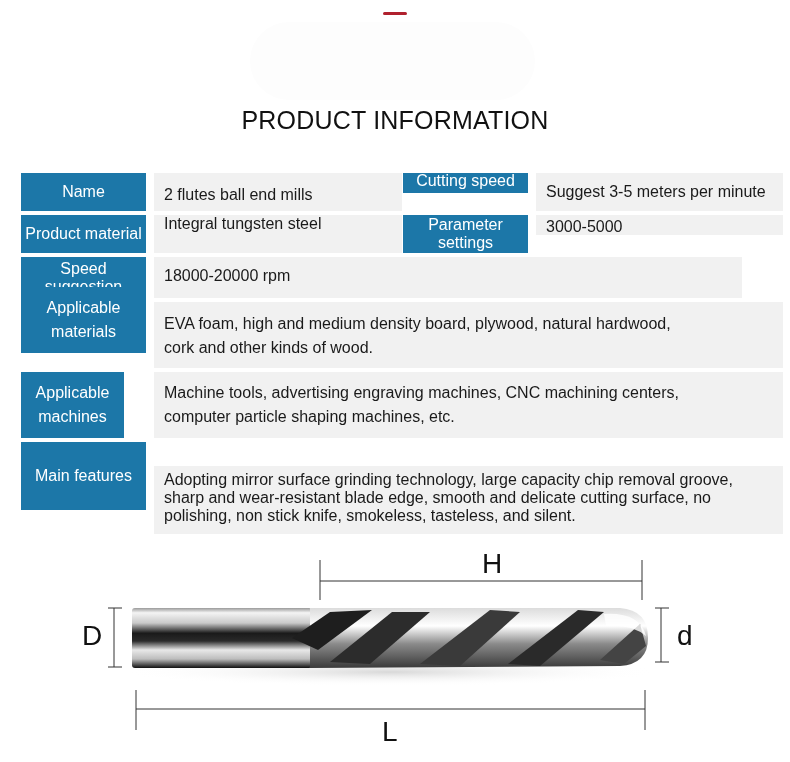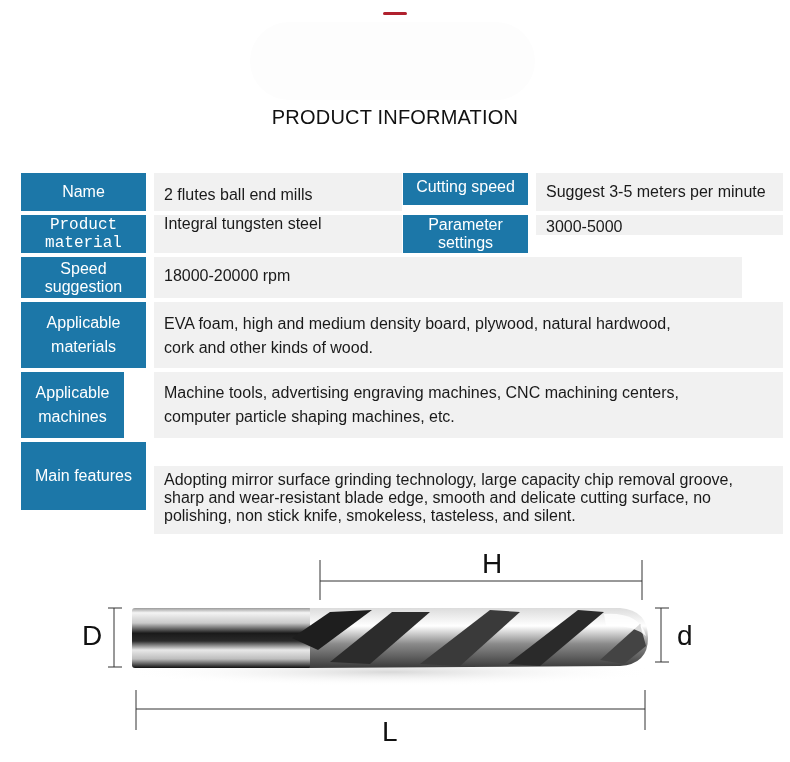--- a/index.html
+++ b/index.html
@@ -1,21 +1,21 @@
 <!DOCTYPE html>
 <html><head>
   <meta charset="utf-8">
   <style>
     * { box-sizing: border-box; margin: 0; padding: 0; }
     html, body { width: 790px; height: 762px; background: #ffffff; overflow: hidden; }
     body { position: relative; font-family: "Liberation Sans", "DejaVu Sans", sans-serif; color: #1a1a1a; }
 
     .accent-bar { position: absolute; left: 383px; top: 12px; width: 24px; height: 3px; border-radius: 2px; }
     .glow { position: absolute; left: 250px; top: 22px; width: 285px; height: 78px; border-radius: 40px; background: #fdfdfd; }
-    .title { position: absolute; left: 0; top: 106px; width: 790px; text-align: center; font-size: 20px; letter-spacing: 0.2px; color: #111; }
+    .title { position: absolute; left: 0; top: 106px; width: 790px; text-align: center; font-size: 25px; letter-spacing: 0.2px; color: #111; }
 
     .cell { position: absolute; display: flex; align-items: center; }
     .label { justify-content: center; text-align: center; color: #ffffff; font-size: 16px; line-height: 18px; padding: 0 4px; }
     .label.wide-lh { line-height: 24px; }
     .value { background: #f1f1f1; color: #1a1a1a; font-size: 16px; line-height: 24px; padding-left: 10px; margin-left: 8px; }
     .value.tight { line-height: 18px; }
 
     .diagram { position: absolute; left: 0; top: 540px; width: 790px; height: 222px; }
     .dim-text { position: absolute; font-size: 28px; color: #111; }
   </style>
@@ -23,32 +23,32 @@
 <body>
 
 <div class="accent-bar" id="accentBar" style="background: rgb(176, 33, 46);"></div>
 <div class="glow"></div>
 <div class="title">PRODUCT INFORMATION</div>
 
 <div>
 
   <div class="cell label lbl" style="left: 21px; top: 173px; width: 125px; height: 38px; background: rgb(28, 119, 168);">Name</div>
   <div class="cell value" style="left: 146px; top: 173px; width: 248px; height: 38px; padding-top: 6px; background: rgb(241, 241, 241);">2 flutes ball end mills</div>
-  <div class="cell label lbl" style="left: 403px; top: 173px; width: 125px; height: 32px; padding-bottom: 4px; background: rgb(28, 119, 168);">Cutting speed</div>
+  <div class="cell label lbl" style="left: 403px; top: 173px; width: 125px; height: 20px; padding-bottom: 4px; background: rgb(28, 119, 168);">Cutting speed</div>
   <div class="cell value" style="left: 528px; top: 173px; width: 247px; height: 38px; background: rgb(241, 241, 241);">Suggest 3-5 meters per minute</div>
 
-  <div class="cell label lbl" style="left: 21px; top: 215px; width: 125px; height: 38px; background: rgb(28, 119, 168); font-family: Liberation Mono, monospace;">Product material</div>
+  <div class="cell label lbl" style="left: 21px; top: 215px; width: 125px; height: 38px; background: rgb(28, 119, 168);">Product material</div>
   <div class="cell value" style="left: 146px; top: 215px; width: 248px; height: 38px; padding-bottom: 20px; background: rgb(241, 241, 241);">Integral tungsten steel</div>
   <div class="cell label lbl" style="left: 403px; top: 215px; width: 125px; height: 38px; background: rgb(28, 119, 168);">Parameter settings</div>
   <div class="cell value" style="left: 528px; top: 215px; width: 247px; height: 20px; padding-top: 4px; background: rgb(241, 241, 241);">3000-5000</div>
 
   <div class="cell label lbl" style="left: 21px; top: 257px; width: 125px; height: 41px; background: rgb(28, 119, 168);">Speed suggestion</div>
   <div class="cell value" style="left: 146px; top: 257px; width: 588px; height: 41px; padding-bottom: 4px; background: rgb(241, 241, 241);">18000-20000 rpm</div>
 
-  <div class="cell label lbl wide-lh" style="left: 21px; top: 302px; width: 125px; height: 66px; padding: 4px 14px; background: rgb(28, 119, 168);">Applicable materials</div>
+  <div class="cell label lbl wide-lh" style="left: 21px; top: 287px; width: 125px; height: 66px; padding: 4px 14px; background: rgb(28, 119, 168);">Applicable materials</div>
   <div class="cell value" style="left: 146px; top: 302px; width: 629px; height: 66px; padding-right: 80px; padding-top: 2px; background: rgb(241, 241, 241);">EVA foam, high and medium density board, plywood, natural hardwood, cork and other kinds of wood.</div>
 
   <div class="cell label lbl wide-lh" style="left: 21px; top: 372px; width: 103px; height: 66px; padding: 0px 14px; background: rgb(28, 119, 168);">Applicable machines</div>
   <div class="cell value" style="left: 146px; top: 372px; width: 629px; height: 66px; padding-right: 80px; background: rgb(241, 241, 241);">Machine tools, advertising engraving machines, CNC machining centers, computer particle shaping machines, etc.</div>
 
   <div class="cell label lbl" style="left: 21px; top: 442px; width: 125px; height: 68px; white-space: nowrap; background: rgb(28, 119, 168);">Main features</div>
   <div class="cell value tight" style="left: 146px; top: 466px; width: 629px; height: 68px; padding-right: 6px; padding-bottom: 4px; background: rgb(241, 241, 241);">Adopting mirror surface grinding technology, large capacity chip removal groove, sharp and wear-resistant blade edge, smooth and delicate cutting surface, no polishing, non stick knife, smokeless, tasteless, and silent.</div>
 </div>
 
 <div class="diagram">

